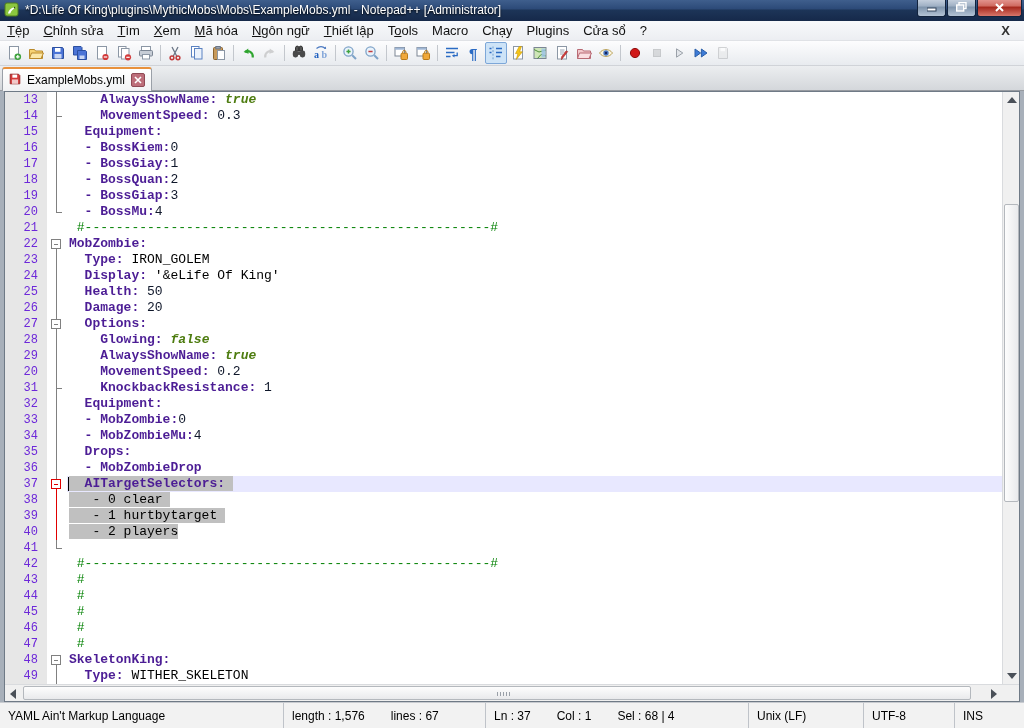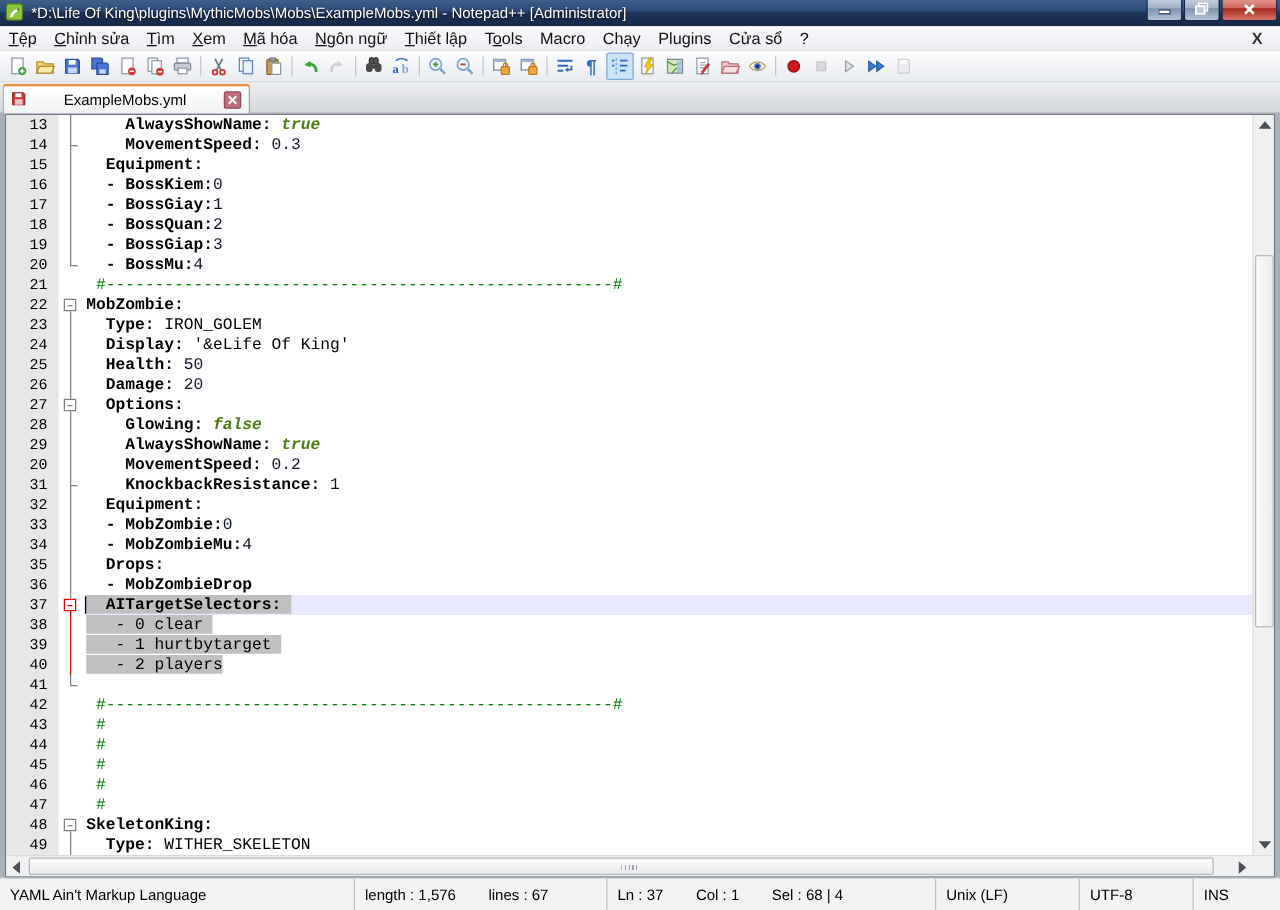--- a/index.html
+++ b/index.html
@@ -33,37 +33,37 @@
   .tb-btn svg{width:16px;height:16px;display:block;}
   .tb-btn.disabled{opacity:.5;filter:grayscale(60%);}
   .tb-btn.pressed{background:#cde3f7;border-color:#7da7d8;}
   .tb-sep{width:1px;height:16px;background:#c3c7cd;margin:0 3px;}
 
   
   .tabbar{height:25px;background:linear-gradient(180deg,#eceef0,#d4d7db);flex:0 0 25px;display:flex;align-items:flex-end;
     border-bottom:1px solid #969aa0;padding-left:2px;}
   .tab{height:24px;background:linear-gradient(180deg,#ffffff,#f1f2f4);border:1px solid #9aa0a8;border-bottom:none;
     border-top:2px solid #e8913c;border-radius:3px 3px 0 0;display:flex;align-items:center;padding:0 6px 0 5px;
-    font-size:12px;color:#000;position:relative;top:1px;gap:24px;}
+    font-size:12px;color:#000;position:relative;top:1px;}
   .tab .tab-title{margin:0 6px 0 5px;white-space:nowrap;}
   .tab-close{width:14px;height:14px;background:#bd6e7a;border:1px solid #8f4a55;border-radius:2px;
     display:flex;align-items:center;justify-content:center;}
   .tab-close svg{display:block;}
 
   
   .editor-zone{flex:1;display:flex;position:relative;background:#a8b0ba;padding:0 4px;}
   .editor-frame{flex:1;border:1px solid #6f7a86;background:#fff;position:relative;display:flex;flex-direction:column;overflow:hidden;}
   .editor-scroll-wrap{flex:1;display:flex;position:relative;}
   .code-area{flex:1;overflow:hidden;position:relative;}
   .row{display:flex;height:16px;line-height:16px;font-family:"Liberation Mono","DejaVu Sans Mono",monospace;font-size:13px;white-space:pre;}
-  .ln{width:42px;background:#e7e7e7;color:#000000;text-align:right;padding-right:9px;font-size:12px;flex:0 0 42px;}
+  .ln{width:42px;background:#e7e7e7;color:#6d28d9;text-align:right;padding-right:9px;font-size:12px;flex:0 0 42px;}
   .fold{width:20px;flex:0 0 20px;background:#fff;position:relative;}
   .code{flex:1;color:#000;padding-left:2px;position:relative;}
   .code.curline{background:#e8e8ff;}
-  .s-k{color:#000000;font-weight:bold;}
+  .s-k{color:#4c1d95;font-weight:bold;}
   .s-n{color:#0f172a;}
   .s-w{color:#4d7c0f;font-weight:bold;font-style:italic;}
   .s-c{color:#008000;}
   .sel{background:#c0c0c0;}
   .caret{position:absolute;left:1px;top:1px;width:1px;height:14px;background:#000;}
 
   
   .fold .vline{position:absolute;left:9px;width:1px;background:#808080;top:0;bottom:0;}
   .fold .vline.top{bottom:50%;}
   .fold .vline.bot{top:50%;}

